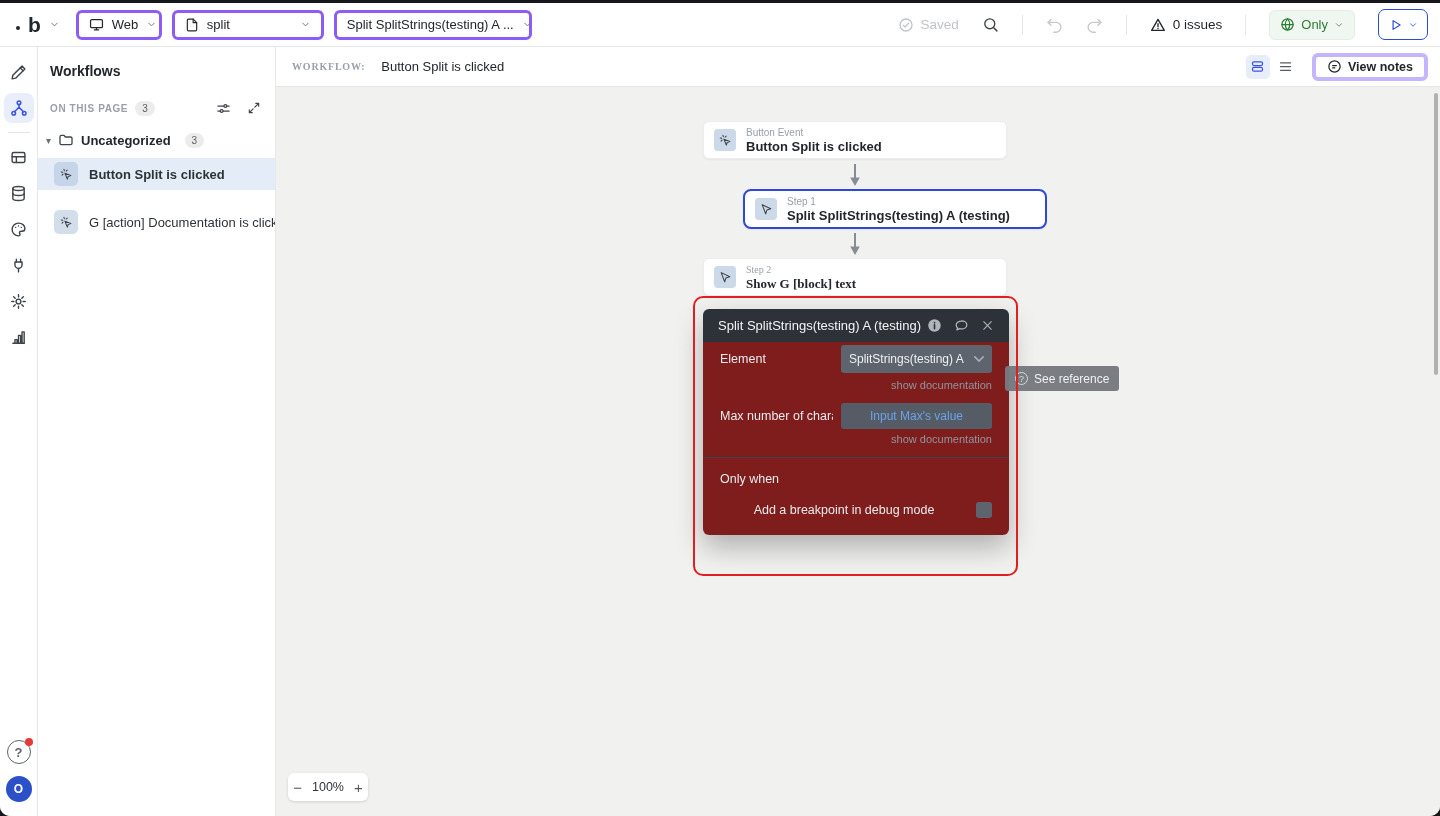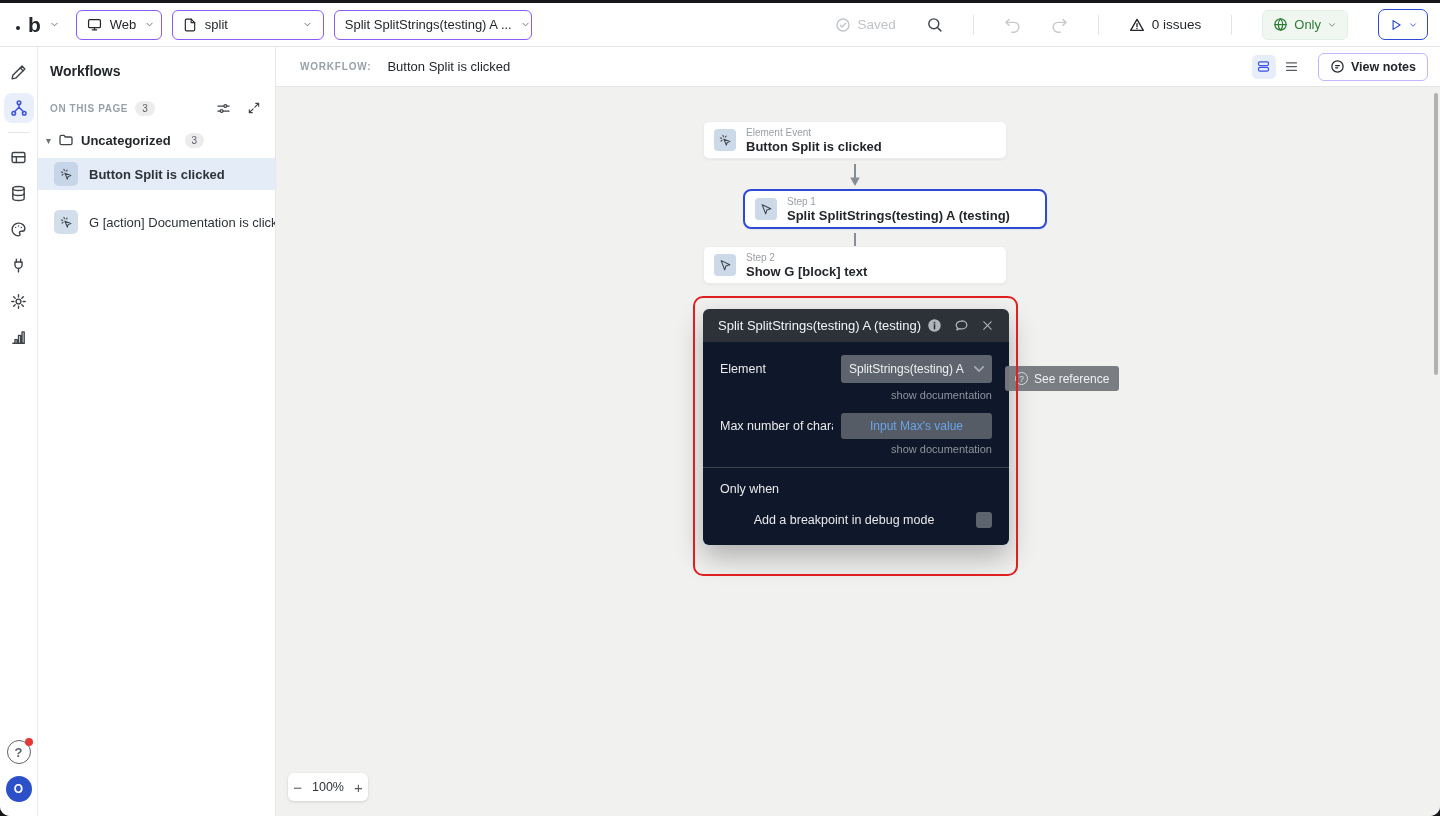--- a/index.html
+++ b/index.html
@@ -9,27 +9,27 @@
 
   svg { display:block; }
   .ic { stroke:currentColor; fill:none; stroke-width:2; stroke-linecap:round; stroke-linejoin:round; }
 
   
   .topbar { height:44px; min-height:44px; display:flex; align-items:center; padding:0 12px; border-bottom:1px solid #e6e6e6; gap:10px; background:#fff; }
   .logo-group { display:flex; align-items:center; gap:8px; padding:0 6px 0 4px; cursor:pointer; }
   .logo-dot { width:4px; height:4px; border-radius:50%; background:#23272c; align-self:flex-end; margin-bottom:5px; }
   .logo-b { font-size:21px; font-weight:bold; color:#23272c; line-height:1; }
   .chev { color:#6b7076; }
-  .tb-box { height:30px; border:1px solid #8b5cf6; border-radius:6px; display:flex; align-items:center; gap:8px; padding:0 10px; font-size:13px; color:#23272c; background:#fff; cursor:pointer; }
+  .tb-box { height:30px; border:3px solid #8b5cf6; border-radius:6px; display:flex; align-items:center; gap:8px; padding:0 10px; font-size:13px; color:#23272c; background:#fff; cursor:pointer; }
   .tb-box .bx-label { white-space:nowrap; }
   .tb-box .chev { margin-left:auto; }
   .w-platform { width:86px; }
   .w-page { width:152px; }
   .w-flow { width:198px; }
-  .tb-right { margin-left:auto; display:flex; align-items:center; gap:30px; }
+  .tb-right { margin-left:auto; display:flex; align-items:center; gap:23px; }
   .saved { display:flex; align-items:center; gap:6px; color:#c0c3c8; font-size:13.5px; }
   .tb-icon { color:#3f444b; cursor:pointer; }
   .tb-icon.disabled { color:#c6c9cd; }
   .tb-divider { width:1px; height:20px; background:#e4e4e4; }
   .issues { display:flex; align-items:center; gap:7px; color:#23272c; font-size:13.5px; cursor:pointer; }
   .live-btn { height:30px; display:flex; align-items:center; gap:6px; padding:0 10px; background:#f0f7f1; border:1px solid #e2eee3; border-radius:6px; color:#2e7d36; font-size:13px; cursor:pointer; }
   .play-btn { height:31px; width:50px; display:flex; align-items:center; justify-content:center; gap:5px; border:1.5px solid #2c49d8; border-radius:7px; color:#2c49d8; background:#fff; cursor:pointer; }
 
   
   .main { flex:1; display:flex; min-height:0; }
@@ -59,46 +59,46 @@
   .wf-item { height:32px; display:flex; align-items:center; gap:11px; padding-left:16px; margin-bottom:13px; cursor:pointer; }
   .wf-item.selected { background:#e4edf7; margin-bottom:16px; }
   .item-chip { width:24px; height:24px; border-radius:5px; background:#d3deeb; color:#3f444b; display:flex; align-items:center; justify-content:center; flex:none; }
   .wf-item.selected .item-chip { background:#c6d5e8; }
   .item-label { font-size:13px; color:#2d3339; white-space:nowrap; overflow:hidden; }
   .wf-item.selected .item-label { font-weight:bold; }
 
   
   .canvas-wrap { flex:1; display:flex; flex-direction:column; min-width:0; }
   .canvas-header { height:40px; min-height:40px; background:#fff; border-bottom:1px solid #e6e6e6; display:flex; align-items:center; padding:0 12px; }
-  .wf-label { font-size:10px; letter-spacing:.8px; color:#9aa0a8; font-weight:bold; margin-left:12px; }
+  .wf-label { font-size:10px; letter-spacing:.8px; color:#9aa0a8; font-weight:bold; margin-left:4px;font-family:Liberation Serif, serif; }
   .wf-title { font-size:13px; color:#23272c; margin-left:16px; }
   .ch-right { margin-left:auto; display:flex; align-items:center; }
   .toggle-btn { width:24px; height:24px; border-radius:5px; display:flex; align-items:center; justify-content:center; color:#565b61; cursor:pointer; margin-left:4px; }
   .toggle-btn.selected { background:#e7edf9; color:#3a53e4; }
-  .view-notes { height:28px; border:1px solid #c4b5fd; border-radius:6px; display:flex; align-items:center; gap:6px; padding:0 11px; font-size:12.5px; font-weight:bold; color:#23272c; margin-left:14px; background:#fff; cursor:pointer; }
+  .view-notes { height:28px; border:4px solid #c4b5fd; border-radius:6px; display:flex; align-items:center; gap:6px; padding:0 11px; font-size:12.5px; font-weight:bold; color:#23272c; margin-left:14px; background:#fff; cursor:pointer; }
 
   .canvas { flex:1; position:relative; background:#f1f1f0; overflow:hidden; }
 
   .node { position:absolute; left:427px; width:304px; height:38px; background:#fff; border:1px solid #ededed; border-radius:6px; display:flex; align-items:center; gap:10px; padding:0 10px; box-shadow:0 1px 2px rgba(0,0,0,.05); cursor:pointer; }
   .node.selected { border:2px solid #2c49d8; border-radius:8px; height:40px; }
   .node-chip { width:22px; height:22px; border-radius:4px; background:#ccd9e9; color:#3f444b; display:flex; align-items:center; justify-content:center; flex:none; }
   .node-kind { font-size:10px; color:#9aa0a8; line-height:12px; }
   .node-title { font-size:13px; font-weight:bold; color:#23272c; line-height:15px; white-space:nowrap; }
   .flow-arrow { position:absolute; left:572px; color:#878d95; }
 
   
   .annotation { position:absolute; left:417px; top:209px; width:325px; height:280px; border:2.5px solid #e02020; border-radius:10px; z-index:50; pointer-events:none; }
 
   
   .popup { position:absolute; left:427px; top:222px; width:306px; border-radius:6px; overflow:hidden; z-index:30; box-shadow:0 12px 28px rgba(0,0,0,.28); }
   .popup-header { height:33px; background:#2d3239; display:flex; align-items:center; padding:0 15px; }
   .popup-title { font-size:13px; color:#f2f3f5; white-space:nowrap; overflow:hidden; flex:1; margin-right:6px; }
   .ph-icons { display:flex; align-items:center; gap:12px; color:#b0b5bc; }
   .ph-icons span { cursor:pointer; display:flex; }
-  .popup-body { background:#0f172a; padding:13px 17px 15px; }
+  .popup-body { background:#7f1d1d; padding:3px 17px 15px; }
   .p-row { display:flex; align-items:center; margin-bottom:13px; }
   .p-label { font-size:12.5px; color:#e8eaec; flex:1; white-space:nowrap; overflow:hidden; margin-right:8px; }
   .p-select { width:151px; height:28px; background:#5d646d; border-radius:3px; display:flex; align-items:center; padding:0 8px; cursor:pointer; flex:none; }
   .p-select-val { font-size:12px; color:#eef0f2; flex:1; white-space:nowrap; overflow:hidden; }
   .p-select .chev { color:#a9adb3; }
   .p-field { width:151px; height:26px; background:#555c65; border-radius:3px; display:flex; align-items:center; justify-content:center; cursor:pointer; flex:none; }
   .p-field-val { font-size:12px; color:#6aa3e8; white-space:nowrap; overflow:hidden; }
   .p-doc { text-align:right; font-size:11px; color:#8f959d; margin:-7px 0 12px; cursor:pointer; }
   .p-divider { height:1px; background:#3e434a; margin:2px -17px 14px; }
   .ow-label { font-size:12.5px; color:#e8eaec; width:62px; flex:none; }
@@ -389,21 +389,21 @@
       <div class="canvas">
 
         <div class="node" style="top:34px;">
           <span class="node-chip">
                 <svg class="ic" width="13" height="13" viewBox="0 0 24 24">
                   <path d="M9 9.5l4.5 11 1.6-4.9 4.9-1.6z"></path>
                   <path d="M7.3 2.4l.7 2.6M2.4 7.3l2.6.7M13.2 3.8l-1.8 1.8M5.6 11.4l-1.8 1.8"></path>
                 </svg>
               </span>
           <span>
-            <div class="node-kind">Element Event</div>
+            <div class="node-kind">Button Event</div>
             <div class="node-title">Button Split is clicked</div>
           </span>
         </div>
         <span class="flow-arrow" style="top:76px;">
               <svg width="14" height="24" viewBox="0 0 14 24">
                 <line x1="7" y1="1" x2="7" y2="16" stroke="#878d95" stroke-width="2"></line>
                 <path d="M2.2 14.5L7 23l4.8-8.5z" fill="#878d95"></path>
               </svg>
             </span>
 
@@ -418,21 +418,21 @@
             <div class="node-title">Split SplitStrings(testing) A (testing)</div>
           </span>
         </div>
         <span class="flow-arrow" style="top:145px;">
               <svg width="14" height="24" viewBox="0 0 14 24">
                 <line x1="7" y1="1" x2="7" y2="16" stroke="#878d95" stroke-width="2"></line>
                 <path d="M2.2 14.5L7 23l4.8-8.5z" fill="#878d95"></path>
               </svg>
             </span>
 
-        <div class="node" style="top:159px;">
+        <div class="node" style="top:171px;font-family:Liberation Serif, serif;">
           <span class="node-chip">
                 <svg class="ic" width="13" height="13" viewBox="0 0 24 24">
                   <path d="M4 3l6.5 17 2.3-7.2L20 10.5z"></path>
                 </svg>
               </span>
           <span>
             <div class="node-kind">Step 2</div>
             <div class="node-title">Show G [block] text</div>
           </span>
         </div>

